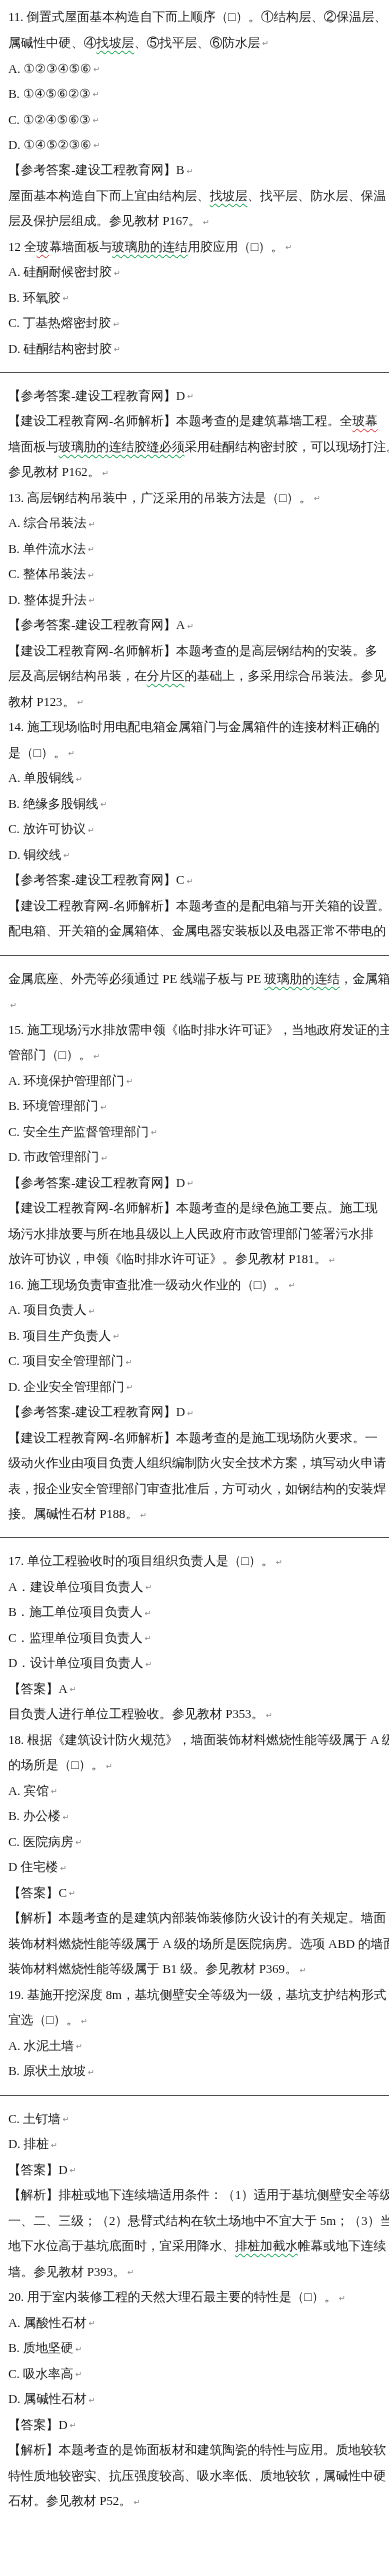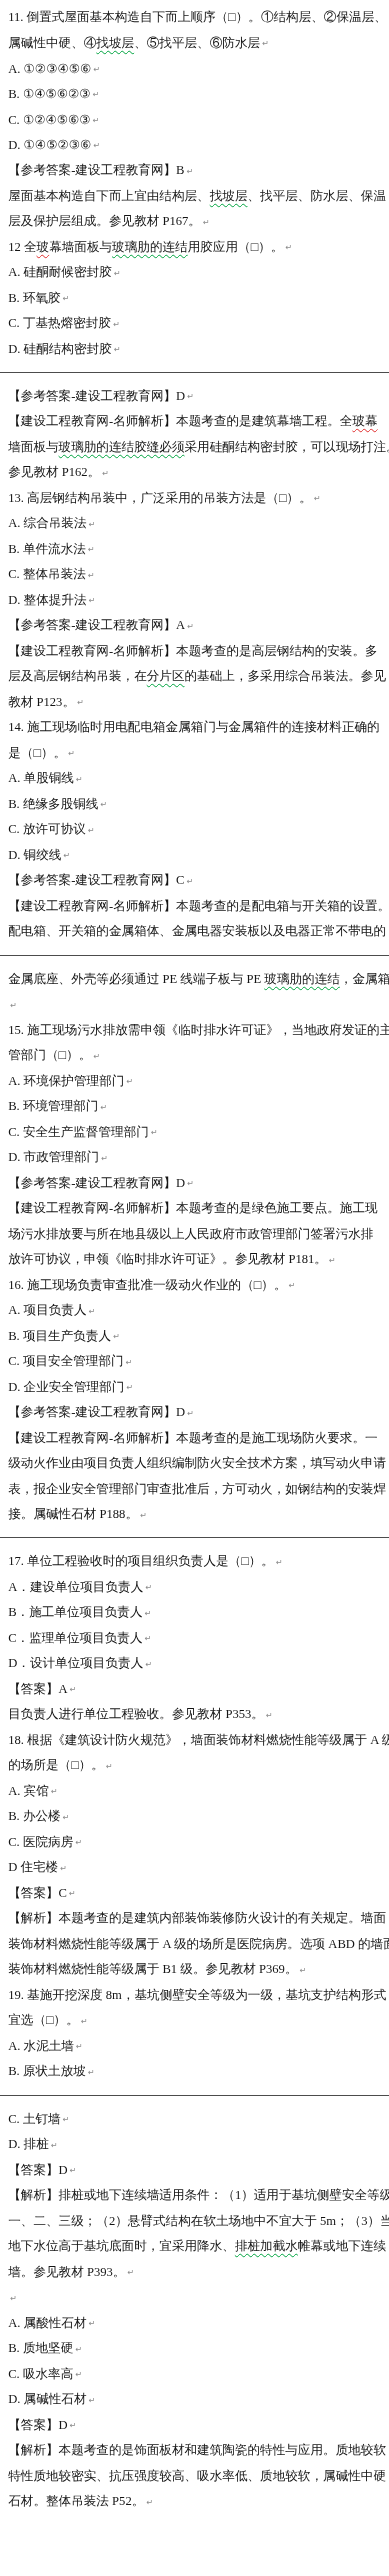--- a/index.html
+++ b/index.html
@@ -132,23 +132,23 @@
     <div class="line"><span>A. 水泥土墙</span><span class="pmark">↵</span></div>
     <div class="line"><span>B. 原状土放坡</span><span class="pmark">↵</span></div>
     <div class="divider"></div>
     <div class="line"><span>C. 土钉墙</span><span class="pmark">↵</span></div>
     <div class="line"><span>D. 排桩</span><span class="pmark">↵</span></div>
     <div class="line"><span>【答案】D</span><span class="pmark">↵</span></div>
     <div class="line"><span>【解析】排桩或地下连续墙适用条件：（1）适用于基坑侧壁安全等级</span></div>
     <div class="line"><span>一、二、三级；（2）悬臂式结构在软土场地中不宜大于 5m；（3）当</span></div>
     <div class="line"><span>地下水位高于基坑底面时，宜采用降水、</span><span class="wavy-green">排桩加截水</span><span>帷幕或地下连续</span></div>
     <div class="line"><span>墙。参见教材 P393。</span><span class="pmark">↵</span></div>
-    <div class="line"><span class="pmark">↵</span></div>
+    <div class="line"><span>20. 用于室内装修工程的天然大理石最主要的特性是（□）。</span><span class="pmark">↵</span></div>
     <div class="line"><span>A. 属酸性石材</span><span class="pmark">↵</span></div>
     <div class="line"><span>B. 质地坚硬</span><span class="pmark">↵</span></div>
     <div class="line"><span>C. 吸水率高</span><span class="pmark">↵</span></div>
     <div class="line"><span>D. 属碱性石材</span><span class="pmark">↵</span></div>
     <div class="line"><span>【答案】D</span><span class="pmark">↵</span></div>
     <div class="line"><span>【解析】本题考查的是饰面板材和建筑陶瓷的特性与应用。质地较软</span></div>
     <div class="line"><span>特性质地较密实、抗压强度较高、吸水率低、质地较软，属碱性中硬</span></div>
-    <div class="line"><span>石材。整体吊装法 P52。</span><span class="pmark">↵</span></div>
+    <div class="line"><span>石材。参见教材 P52。</span><span class="pmark">↵</span></div>
   </div>
 
 
 </body></html>

